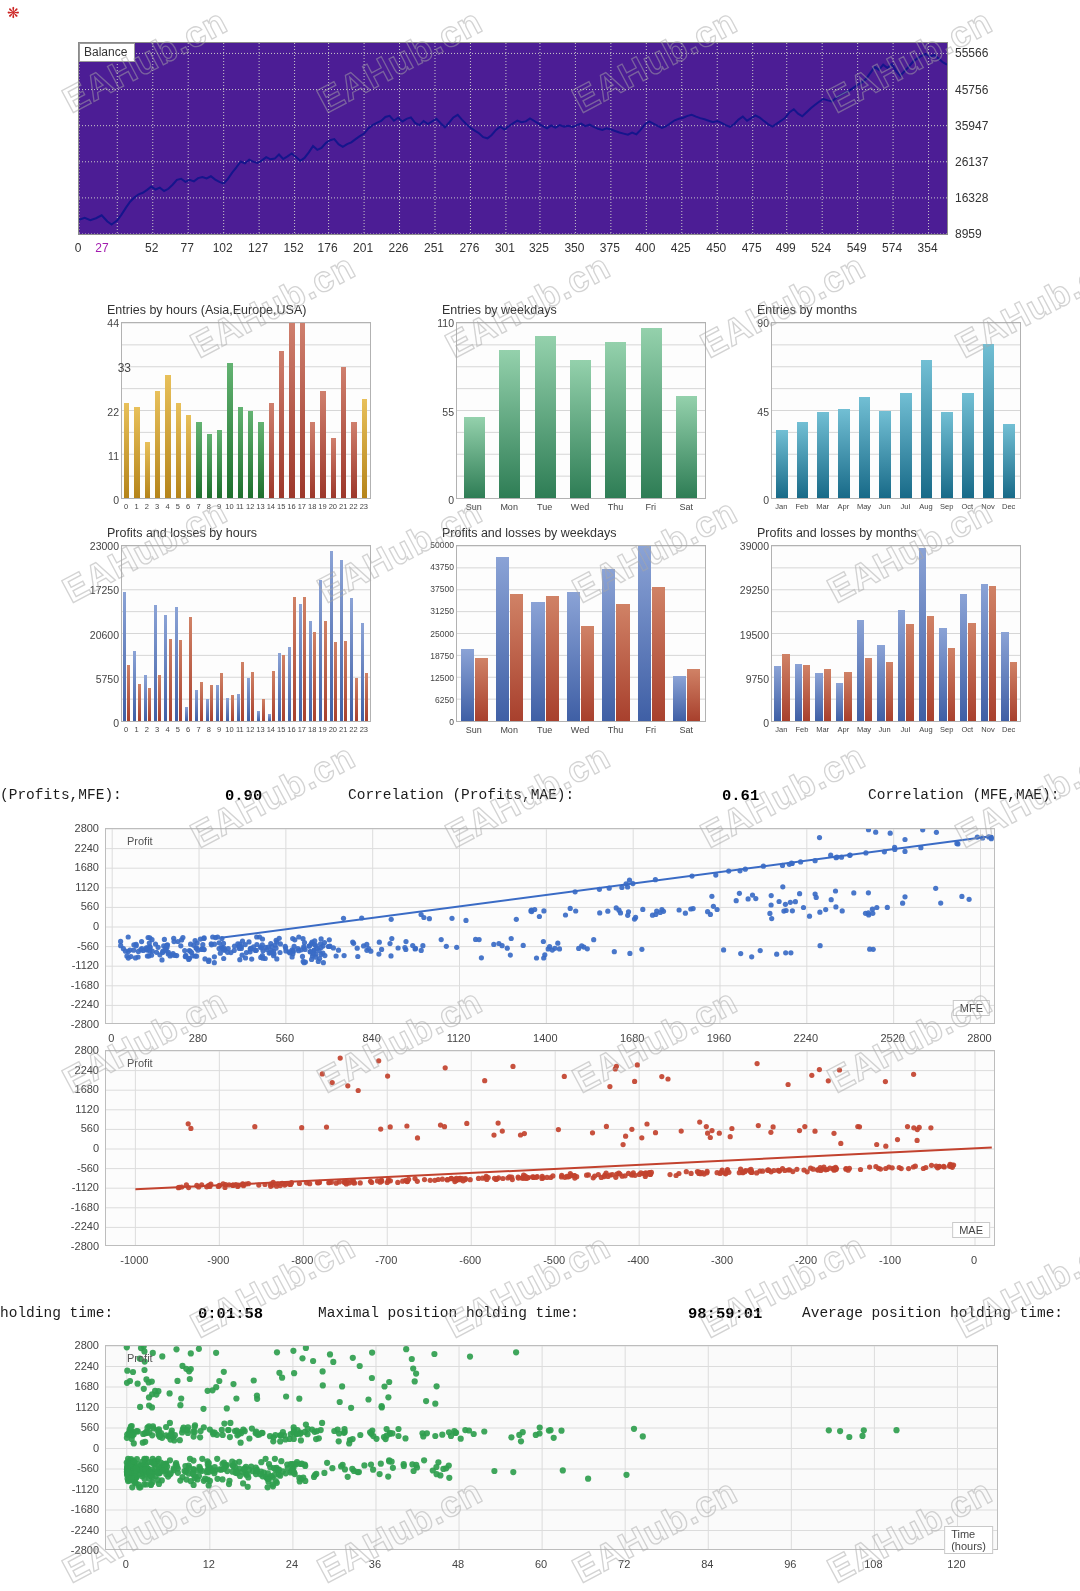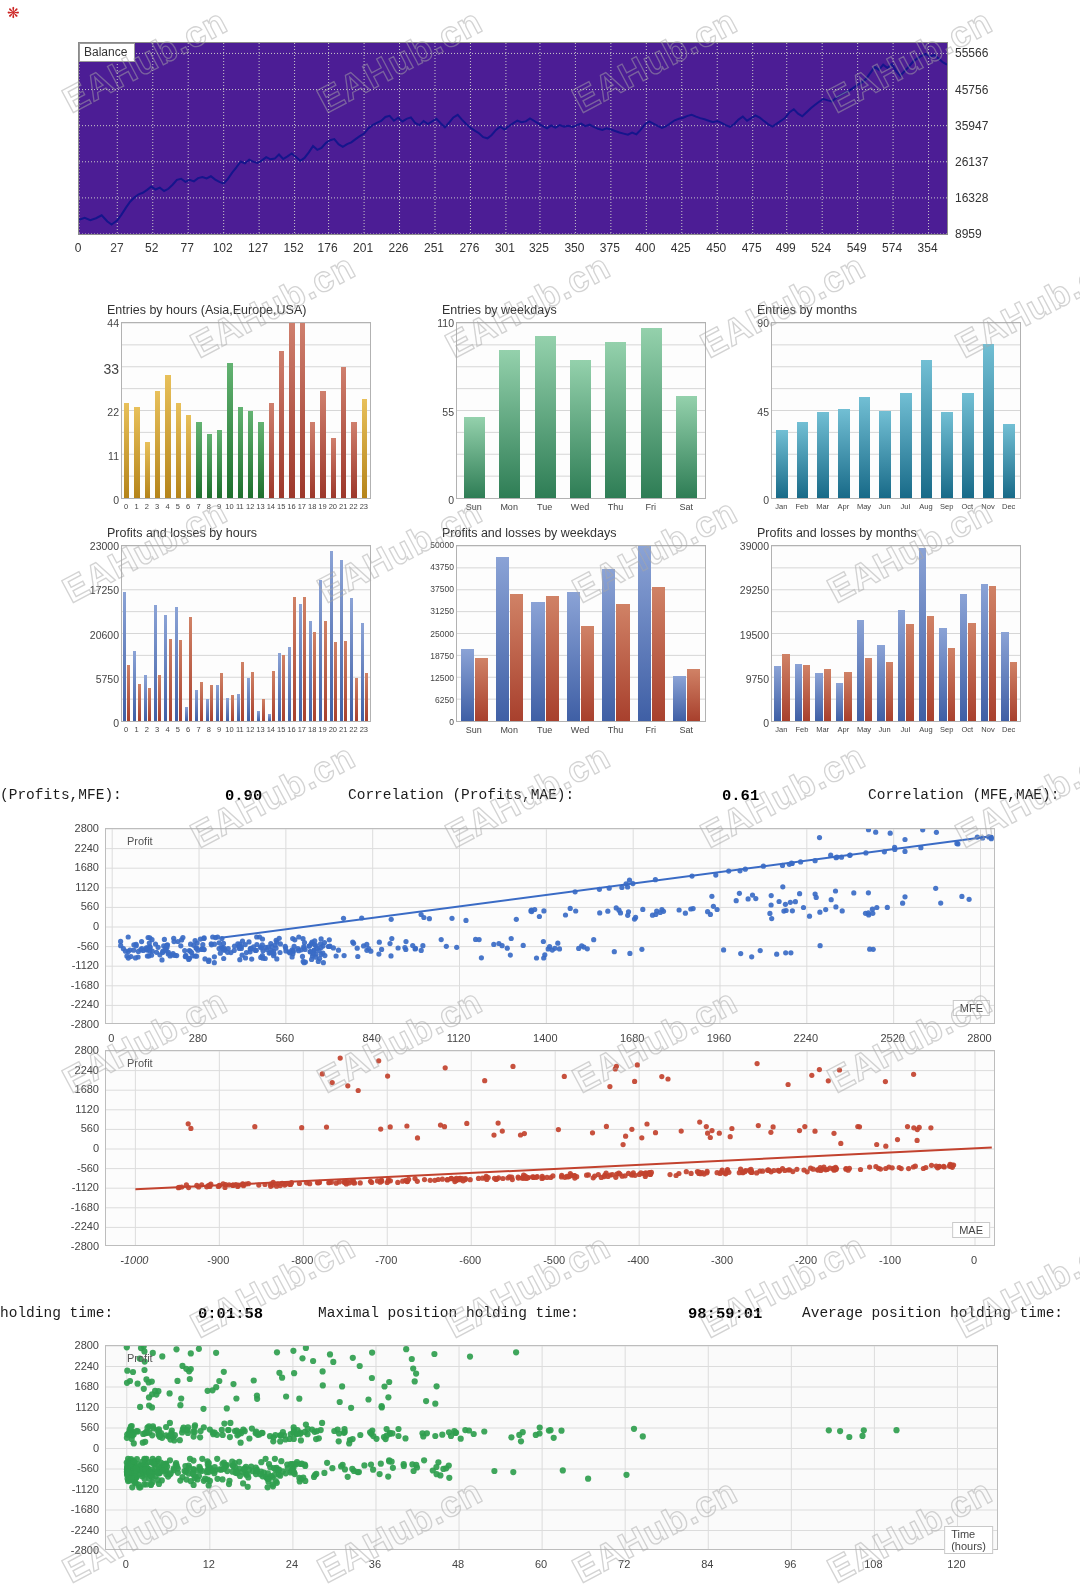--- a/index.html
+++ b/index.html
@@ -70,21 +70,21 @@
         </svg>
         <div class="label-box">Balance</div>
       </div>
       <div style="position: absolute; left: 955px; top: 227px; font-size: 12px; color: rgb(51, 51, 51);">8959</div>
       <div style="position: absolute; left: 955px; top: 190.885px; font-size: 12px; color: rgb(51, 51, 51);">16328</div>
       <div style="position: absolute; left: 955px; top: 154.774px; font-size: 12px; color: rgb(51, 51, 51);">26137</div>
       <div style="position: absolute; left: 955px; top: 118.659px; font-size: 12px; color: rgb(51, 51, 51); text-align: center;">35947</div>
       <div style="position: absolute; left: 955px; top: 82.548px; font-size: 12px; color: rgb(51, 51, 51);">45756</div>
       <div style="position: absolute; left: 955px; top: 46.4332px; font-size: 12px; color: rgb(51, 51, 51);">55566</div>
       <div class="center" style="position: absolute; left: 63px; top: 241px; width: 30px; font-size: 12px; color: rgb(51, 51, 51);">0</div>
-      <div class="center" style="position: absolute; left: 102px; top: 241px; width: 30px; font-size: 12px; color: #404040;">27</div>
+      <div class="center" style="position: absolute; left: 87px; top: 241px; width: 30px; font-size: 12px; color: #a21caf;">27</div>
       <div class="center" style="position: absolute; left: 136.752px; top: 241px; width: 30px; font-size: 12px; color: rgb(51, 51, 51);">52</div>
       <div class="center" style="position: absolute; left: 172.209px; top: 241px; width: 30px; font-size: 12px; color: rgb(51, 51, 51);">77</div>
       <div class="center" style="position: absolute; left: 207.667px; top: 241px; width: 30px; font-size: 12px; color: rgb(51, 51, 51);">102</div>
       <div class="center" style="position: absolute; left: 243.124px; top: 241px; width: 30px; font-size: 12px; color: rgb(51, 51, 51);">127</div>
       <div class="center" style="position: absolute; left: 278.582px; top: 241px; width: 30px; font-size: 12px; color: rgb(51, 51, 51);">152</div>
       <div class="center" style="position: absolute; left: 312.621px; top: 241px; width: 30px; font-size: 12px; color: rgb(51, 51, 51);">176</div>
       <div class="center" style="position: absolute; left: 348.078px; top: 241px; width: 30px; font-size: 12px; color: rgb(51, 51, 51);">201</div>
       <div class="center" style="position: absolute; left: 383.536px; top: 241px; width: 30px; font-size: 12px; color: rgb(51, 51, 51);">226</div>
       <div class="center" style="position: absolute; left: 418.993px; top: 241px; width: 30px; font-size: 12px; color: rgb(51, 51, 51);">251</div>
       <div class="center" style="position: absolute; left: 454.451px; top: 241px; width: 30px; font-size: 12px; color: rgb(51, 51, 51);">276</div>
@@ -137,21 +137,21 @@
         <div class="bar" style="left: 188px; width: 5.4px; height: 75.6px; background: linear-gradient(rgb(207, 127, 109), rgb(156, 55, 42));"></div>
         <div class="bar" style="left: 198.3px; width: 5.4px; height: 107.4px; background: linear-gradient(rgb(207, 127, 109), rgb(156, 55, 42));"></div>
         <div class="bar" style="left: 208.6px; width: 5.4px; height: 59.7px; background: linear-gradient(rgb(207, 127, 109), rgb(156, 55, 42));"></div>
         <div class="bar" style="left: 219px; width: 5.4px; height: 131.3px; background: linear-gradient(rgb(207, 127, 109), rgb(156, 55, 42));"></div>
         <div class="bar" style="left: 229.3px; width: 5.4px; height: 75.6px; background: linear-gradient(rgb(207, 127, 109), rgb(156, 55, 42));"></div>
         <div class="bar" style="left: 239.6px; width: 5.4px; height: 99.4px; background: linear-gradient(rgb(232, 192, 90), rgb(181, 132, 26));"></div>
       </div>
       <div class="right" style="position: absolute; left: 0px; width: 34px; top: 191px; font-size: 10.5px; color: rgb(68, 68, 68);">0</div>
       <div class="right" style="position: absolute; left: 0px; width: 34px; top: 146.75px; font-size: 10.5px; color: rgb(68, 68, 68);">11</div>
       <div class="right" style="position: absolute; left: 0px; width: 34px; top: 102.5px; font-size: 10.5px; color: rgb(68, 68, 68);">22</div>
-      <div class="right" style="position: absolute; left: 0px; width: 34px; top: 58.25px; font-size: 14px; color: rgb(68, 68, 68);">33</div>
+      <div class="right" style="position: absolute; left: 12px; width: 34px; top: 58.25px; font-size: 12px; color: rgb(68, 68, 68);">33</div>
       <div class="right" style="position: absolute; left: 0px; width: 34px; top: 14px; font-size: 10.5px; color: rgb(68, 68, 68);">44</div>
       <div class="center" style="position: absolute; left: 27.1667px; top: 199px; width: 28px; font-size: 7.5px; color: rgb(68, 68, 68);">0</div>
       <div class="center" style="position: absolute; left: 37.5px; top: 199px; width: 28px; font-size: 7.5px; color: rgb(68, 68, 68);">1</div>
       <div class="center" style="position: absolute; left: 47.8333px; top: 199px; width: 28px; font-size: 7.5px; color: rgb(68, 68, 68);">2</div>
       <div class="center" style="position: absolute; left: 58.1667px; top: 199px; width: 28px; font-size: 7.5px; color: rgb(68, 68, 68);">3</div>
       <div class="center" style="position: absolute; left: 68.5px; top: 199px; width: 28px; font-size: 7.5px; color: rgb(68, 68, 68);">4</div>
       <div class="center" style="position: absolute; left: 78.8333px; top: 199px; width: 28px; font-size: 7.5px; color: rgb(68, 68, 68);">5</div>
       <div class="center" style="position: absolute; left: 89.1667px; top: 199px; width: 28px; font-size: 7.5px; color: rgb(68, 68, 68);">6</div>
       <div class="center" style="position: absolute; left: 99.5px; top: 199px; width: 28px; font-size: 7.5px; color: rgb(68, 68, 68);">7</div>
       <div class="center" style="position: absolute; left: 109.833px; top: 199px; width: 28px; font-size: 7.5px; color: rgb(68, 68, 68);">8</div>
@@ -1345,21 +1345,21 @@
       <div class="right" style="position: absolute; left: 59px; width: 40px; top: 1063.6px; font-size: 11px; color: rgb(68, 68, 68);">2240</div>
       <div class="right" style="position: absolute; left: 59px; width: 40px; top: 1083.2px; font-size: 11px; color: rgb(68, 68, 68);">1680</div>
       <div class="right" style="position: absolute; left: 59px; width: 40px; top: 1102.8px; font-size: 11px; color: rgb(68, 68, 68);">1120</div>
       <div class="right" style="position: absolute; left: 59px; width: 40px; top: 1122.4px; font-size: 11px; color: rgb(68, 68, 68);">560</div>
       <div class="right" style="position: absolute; left: 59px; width: 40px; top: 1142px; font-size: 11px; color: rgb(68, 68, 68);">0</div>
       <div class="right" style="position: absolute; left: 59px; width: 40px; top: 1161.6px; font-size: 11px; color: rgb(68, 68, 68);">-560</div>
       <div class="right" style="position: absolute; left: 59px; width: 40px; top: 1181.2px; font-size: 11px; color: rgb(68, 68, 68);">-1120</div>
       <div class="right" style="position: absolute; left: 59px; width: 40px; top: 1200.8px; font-size: 11px; color: rgb(68, 68, 68);">-1680</div>
       <div class="right" style="position: absolute; left: 59px; width: 40px; top: 1220.4px; font-size: 11px; color: rgb(68, 68, 68);">-2240</div>
       <div class="right" style="position: absolute; left: 59px; width: 40px; top: 1240px; font-size: 11px; color: rgb(68, 68, 68);">-2800</div>
-      <div class="center" style="position: absolute; left: 109.387px; width: 50px; top: 1254px; font-size: 11px; color: rgb(68, 68, 68); font-style: italic;">-1000</div>
+      <div class="center" style="position: absolute; left: 109.387px; width: 50px; top: 1254px; font-size: 11px; color: rgb(68, 68, 68);">-1000</div>
       <div class="center" style="position: absolute; left: 193.349px; width: 50px; top: 1254px; font-size: 11px; color: rgb(68, 68, 68);">-900</div>
       <div class="center" style="position: absolute; left: 277.311px; width: 50px; top: 1254px; font-size: 11px; color: rgb(68, 68, 68);">-800</div>
       <div class="center" style="position: absolute; left: 361.274px; width: 50px; top: 1254px; font-size: 11px; color: rgb(68, 68, 68);">-700</div>
       <div class="center" style="position: absolute; left: 445.236px; width: 50px; top: 1254px; font-size: 11px; color: rgb(68, 68, 68);">-600</div>
       <div class="center" style="position: absolute; left: 529.198px; width: 50px; top: 1254px; font-size: 11px; color: rgb(68, 68, 68);">-500</div>
       <div class="center" style="position: absolute; left: 613.16px; width: 50px; top: 1254px; font-size: 11px; color: rgb(68, 68, 68);">-400</div>
       <div class="center" style="position: absolute; left: 697.123px; width: 50px; top: 1254px; font-size: 11px; color: rgb(68, 68, 68);">-300</div>
       <div class="center" style="position: absolute; left: 781.085px; width: 50px; top: 1254px; font-size: 11px; color: rgb(68, 68, 68);">-200</div>
       <div class="center" style="position: absolute; left: 865.047px; width: 50px; top: 1254px; font-size: 11px; color: rgb(68, 68, 68);">-100</div>
       <div class="center" style="position: absolute; left: 949.009px; width: 50px; top: 1254px; font-size: 11px; color: rgb(68, 68, 68);">0</div>

